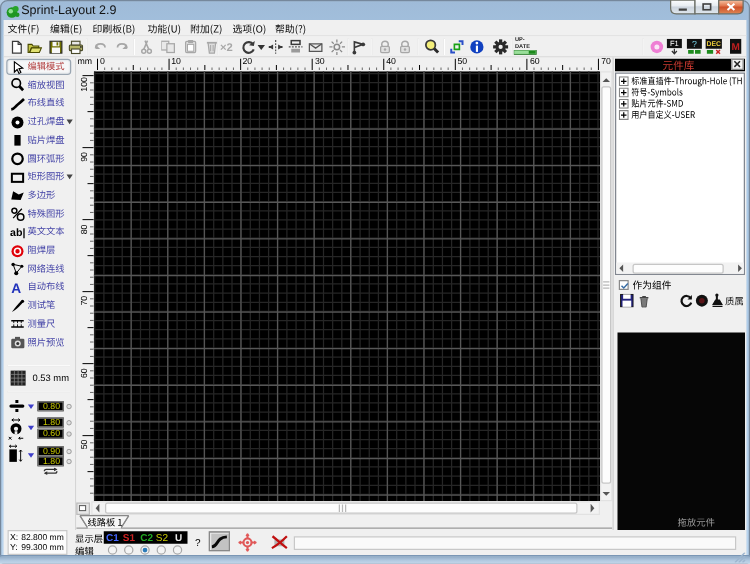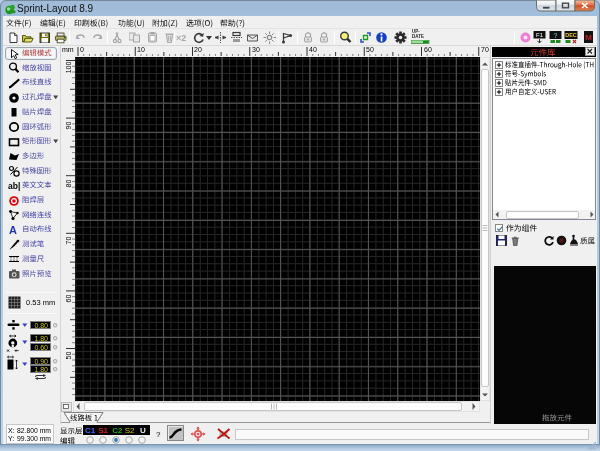--- a/index.html
+++ b/index.html
@@ -3,21 +3,21 @@
 *{margin:0;padding:0;box-sizing:border-box}
 html,body{width:600px;height:451px;overflow:hidden;background:#fff;
  font-family:"Liberation Sans",sans-serif}
 #win{position:relative;width:600px;height:451px;background:#b6cde5;overflow:hidden}
 .t{position:absolute}
 .abs{position:absolute}
 svg{display:block}
 </style></head><body>
 <div id="win">
 <div class="abs" style="left:0;top:0;width:600px;height:451px;background:linear-gradient(#9fbbd8,#aac9e7 15%,#aecbe8 55%,#b9d4ee);border:1px solid #76889c;border-radius:6px 6px 3px 3px"></div>
-<div class="abs" style="left:17px;top:3px;font-size:10px;color:#121212">Sprint-Layout 8.9</div>
+<div class="abs" style="left:17px;top:3px;font-size:10px;color:#121212">Sprint-Layout 2.9</div>
 <svg class="abs" style="left:4px;top:3px" width="12" height="12">
 <circle cx="5.5" cy="7" r="4.2" fill="#1f9622"></circle>
 <circle cx="8.5" cy="4.2" r="2.4" fill="#27a42a"></circle>
 <circle cx="9.8" cy="8.8" r="1.8" fill="#1f9622"></circle>
 <circle cx="4.6" cy="6" r="1.8" fill="#8fe08f"></circle>
 </svg>
 <svg class="abs" style="left:536px;top:0px" width="60" height="13">
 <defs>
 <linearGradient id="btn" x1="0" y1="0" x2="0" y2="1">
 <stop offset="0" stop-color="#fcfdfe"></stop>

